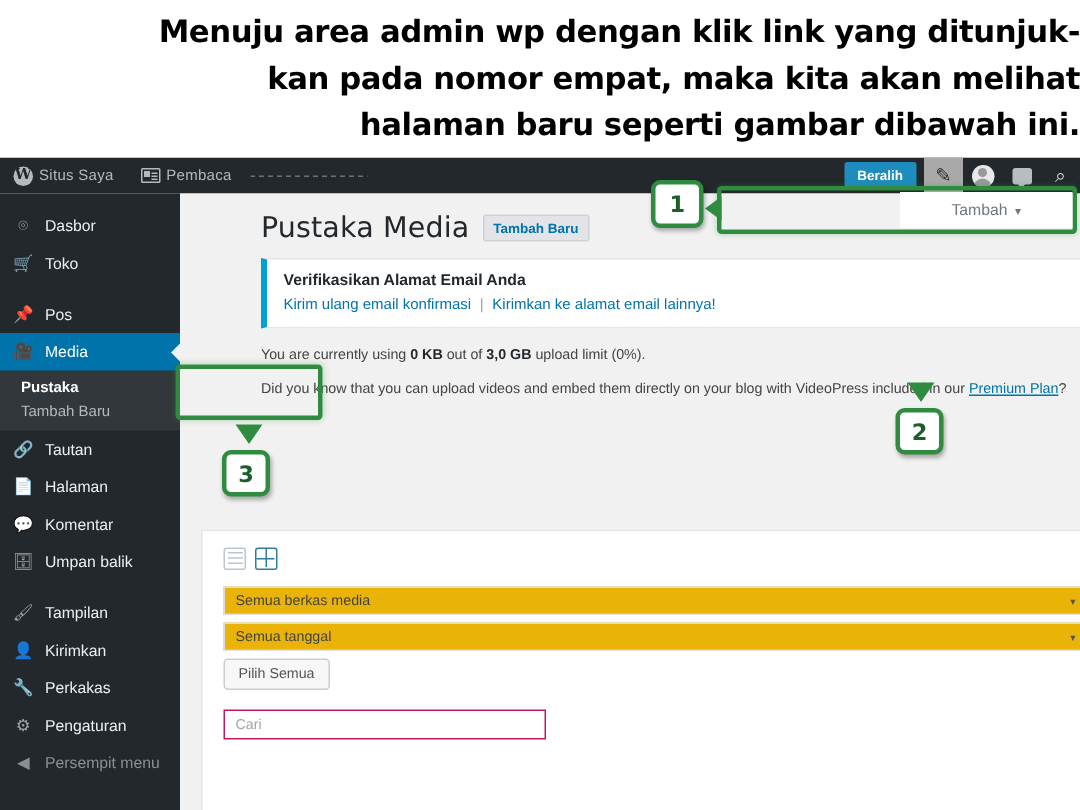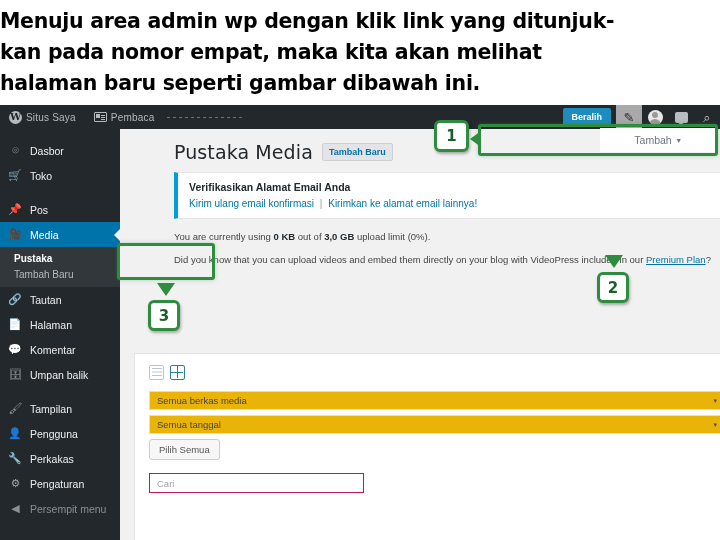--- a/index.html
+++ b/index.html
@@ -5,21 +5,21 @@
   html,body{margin:0;padding:0;}
   body{
     width:720px;height:540px;overflow:hidden;background:#ffffff;
     font-family:"Liberation Sans", sans-serif;
   }
   #stage{position:relative;width:720px;height:540px;}
 
   
   .caption{
     position:absolute;left:0;top:0;width:720px;height:105px;
-    display:flex;flex-direction:column;align-items:flex-start;justify-content:flex-start;
+    display:flex;flex-direction:column;align-items:flex-end;justify-content:flex-start;
     padding-top:6px;box-sizing:border-box;
   }
   .caption-line{
     font-family:"DejaVu Sans", sans-serif;
     font-weight:bold;font-size:20.5px;line-height:31px;color:#000;
     letter-spacing:-0.3px;white-space:nowrap;
   }
 
   
   .shot{
@@ -277,21 +277,21 @@
       </div>
 
       <div class="menu-gap"></div>
 
       <div class="menu-item">
         <span class="mi-icon">🖌</span>
         <span>Tampilan</span>
       </div>
       <div class="menu-item">
         <span class="mi-icon">👤</span>
-        <span>Pengguna</span>
+        <span>Kirimkan</span>
       </div>
       <div class="menu-item">
         <span class="mi-icon">🔧</span>
         <span>Perkakas</span>
       </div>
       <div class="menu-item">
         <span class="mi-icon">⚙</span>
         <span>Pengaturan</span>
       </div>
       <div class="menu-item collapse">

